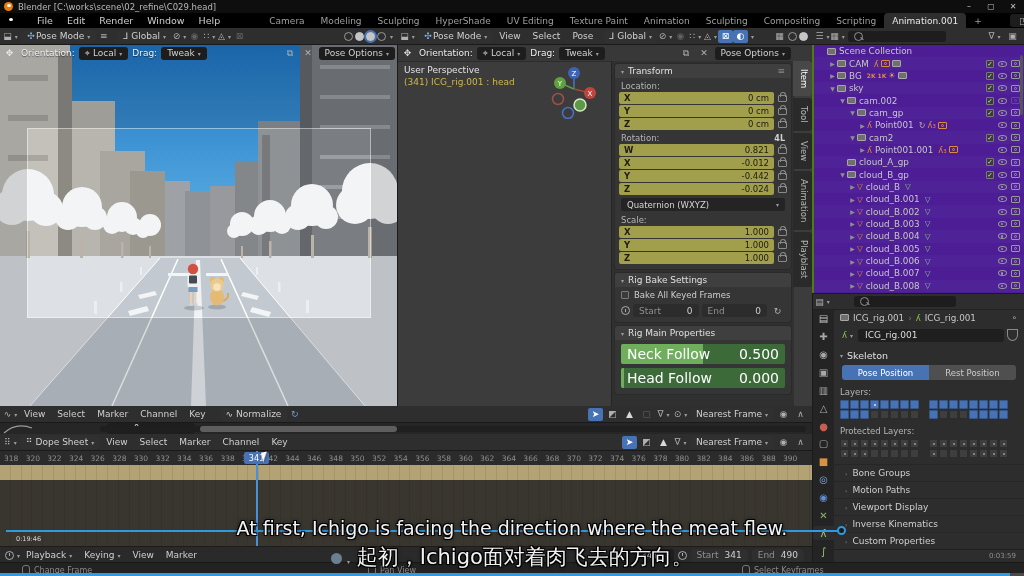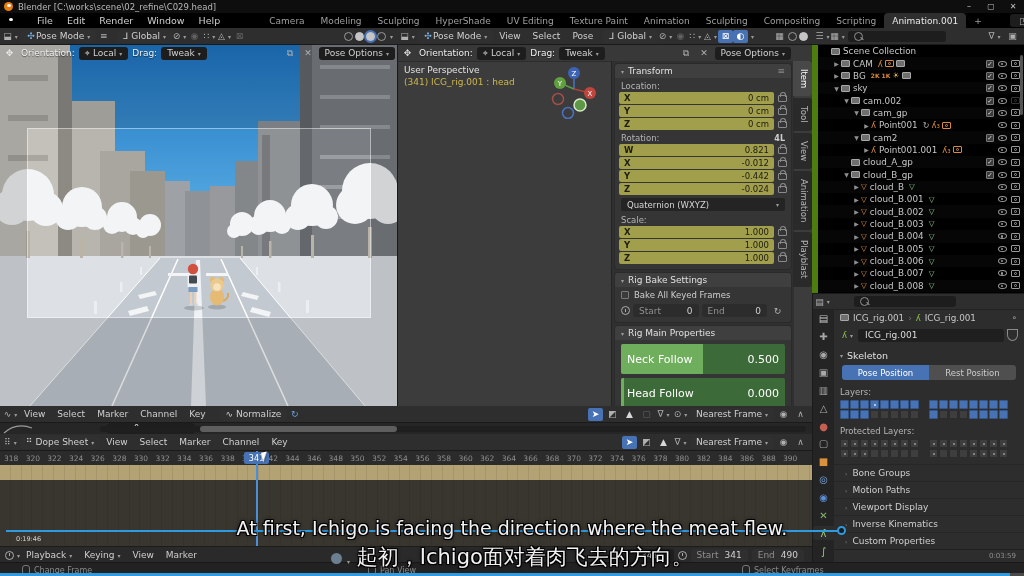--- a/index.html
+++ b/index.html
@@ -40,22 +40,22 @@
   .nf .k{font-weight:bold;}
   .i-lock{display:inline-block;width:7px;height:5px;border:1px solid #8a8a8a;border-radius:1px;position:relative;margin-left:4px;}
   .i-lock::before{content:"";position:absolute;left:1px;top:-4px;width:4px;height:4px;border:1px solid #8a8a8a;
                   border-bottom:none;border-radius:3px 3px 0 0;}
   .panel{background:#353535;border-radius:3px;margin:3px 3px 4px;box-shadow:0 0 0 1px #2a2a2a;}
   .panel-hdr{height:14px;background:#3f3f3f;border-radius:3px 3px 0 0;display:flex;align-items:center;
              font-size:9px;color:#e0e0e0;padding:0 6px;gap:4px;}
   .sec-label{font-size:8.5px;color:#b5b5b5;padding:3px 6px 2px;}
   .dd{background:#242424;border-radius:2px;height:13px;display:flex;align-items:center;justify-content:space-between;
       font-size:8.5px;color:#d5d5d5;padding:0 6px;}
-  .slider{position:relative;height:30px;border-radius:2px;background:#3c6a38;overflow:hidden;
-          display:flex;align-items:center;justify-content:space-between;padding:0 6px;font-size:11px;color:#fff;margin:0 6px 4px;}
+  .slider{position:relative;height:20px;border-radius:2px;background:#3c6a38;overflow:hidden;
+          display:flex;align-items:center;justify-content:space-between;padding:0 6px;font-size:14px;color:#fff;margin:0 6px 4px;}
   .slider .fillbar{position:absolute;left:0;top:0;bottom:0;background:#6fae5c;}
   .slider span{position:relative;}
   .bluebtn{height:13px;border-radius:2px;background:#5282c8;color:#fff;font-size:8.5px;
            display:flex;align-items:center;justify-content:center;margin:0 6px 3px;}
   
   .ol-row{display:flex;align-items:center;height:12.35px;font-size:8.8px;color:#c6c6c6;padding-right:4px;white-space:nowrap;}
   .ol-row:nth-child(even){background:rgba(255,255,255,0.025);}
   .ol-arrow{width:9px;font-size:6px;color:#909090;text-align:center;flex:none;}
   .ol-lab{margin-left:3px;}
   .ol-x{display:flex;gap:2px;align-items:center;margin-left:5px;}
@@ -546,21 +546,21 @@
 
     <div class="abs" id="n-tabs" style="right:0;top:16px;width:19px;display:flex;flex-direction:column;">
         <span class="ntab active">Item</span>
         <span class="ntab">Tool</span>
         <span class="ntab">View</span>
         <span class="ntab">Animation</span>
         <span class="ntab">Playblast</span>
       </div>
   </div>
 
-  <div class="abs" style="left:812px;top:45px;width:212px;height:248px;background:#000000;border-left:6px solid #4d7c0f;box-sizing:border-box;overflow:hidden;">
+  <div class="abs" style="left:812px;top:45px;width:212px;height:248px;background:#4c1d95;border-left:2px solid #4d7c0f;box-sizing:border-box;overflow:hidden;">
     <div id="ol-rows">
         <div class="ol-row">
           <span style="width: 4px; flex: 0 0 auto;"></span>
           <span class="ol-arrow"></span>
           <span class="i-box"></span>
           <span class="ol-lab">Scene Collection</span>
           <span class="ol-x"></span>
           <span class="ol-tg"></span>
         </div>
         <div class="ol-row">

